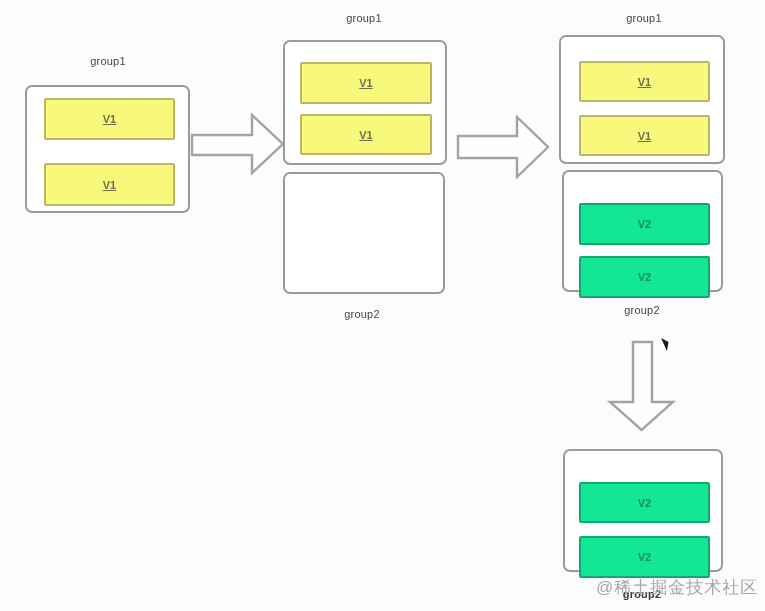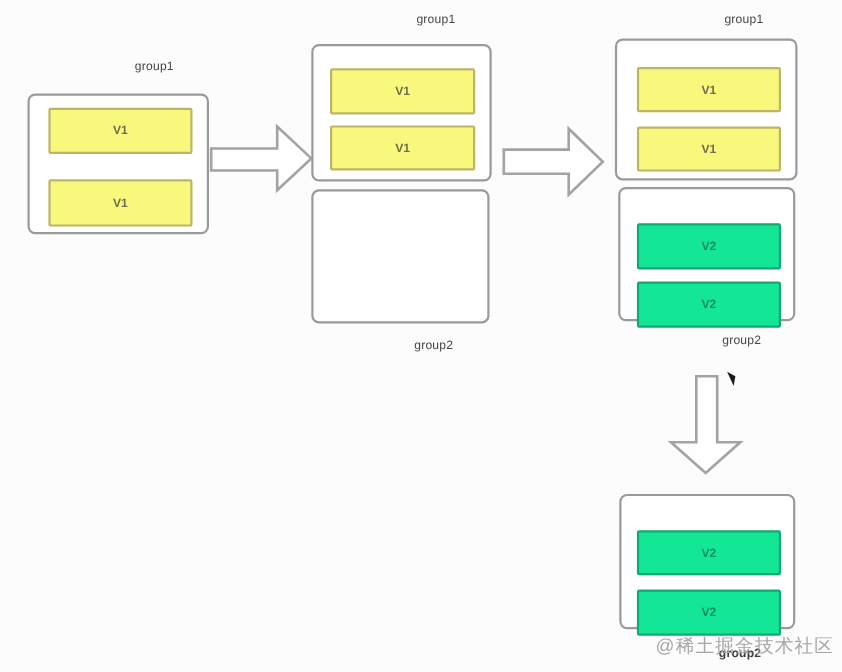--- a/index.html
+++ b/index.html
@@ -2,34 +2,34 @@
 <html style="--v1-fill: #F8F87C; --v1-border: #BDB566; --v1-text: #6E6E50; --v2-fill: #13E795; --v2-border: #11A96E; --v2-text: #0E8F62; --group-border: #9A9A9A; --label-text: #454545; --arrow-stroke: #A3A3A3; --watermark: #A6A6A6;"><head>
 <meta charset="utf-8">
 <style>
   html,body { margin:0; padding:0; }
   .canvas {
     position:relative; width:765px; height:611px;
     background:#fcfcfc; overflow:hidden;
     font-family:"Liberation Sans", sans-serif;
   }
   .glabel {
-    position:absolute; width:100px; text-align:right;
+    position:absolute; width:100px; text-align:center;
     font-size:11px; color:var(--label-text,#444); letter-spacing:.2px;
   }
   .glabel.bold { font-weight:bold; color:#3b3b3b; }
   .gbox {
     position:absolute; box-sizing:border-box; background:#ffffff;
     border:2px solid var(--group-border,#999); border-radius:7px;
   }
   .vbox {
     position:absolute; box-sizing:border-box; border-radius:2px;
     display:flex; align-items:center; justify-content:center;
     font-size:11px; font-weight:bold;
   }
-  .v1 { background:var(--v1-fill,#F8F87C); border:2px solid var(--v1-border,#BDB566); color:var(--v1-text,#6E6E50); }
+  .v1 { background:var(--v1-fill,#F8F87C); border:2px solid var(--v1-border,#BDB566); color:var(--v1-text,#6E6E50);text-decoration:underline; }
   .v2 { background:var(--v2-fill,#13E795); border:2px solid var(--v2-border,#11A96E); color:var(--v2-text,#0E8F62);margin-top:16px; }
   .arrow { position:absolute; }
   .arrow polygon { fill:#fefefe; stroke:var(--arrow-stroke,#A3A3A3); stroke-width:2.4; stroke-linejoin:miter; }
   .cursor { position:absolute; }
   .watermark {
     position:absolute; font-size:17px; color:var(--watermark,#A6A6A6);
     z-index:5; white-space:nowrap; letter-spacing:1px;
   }
 </style>
 </head>

